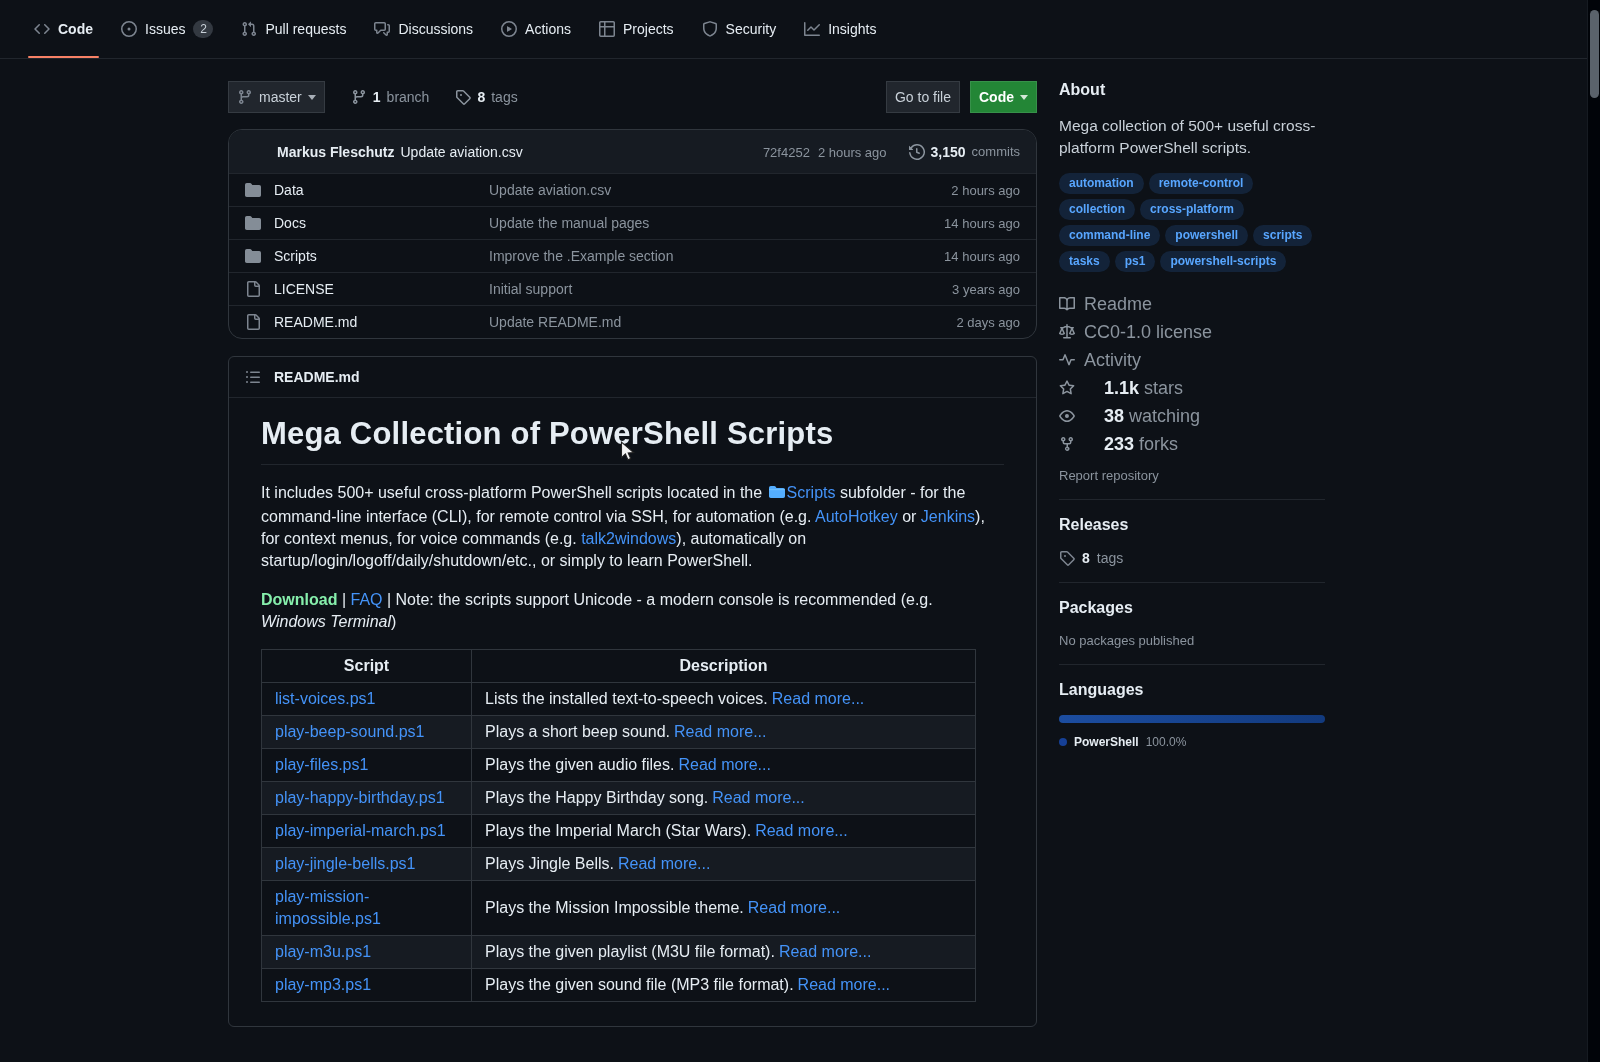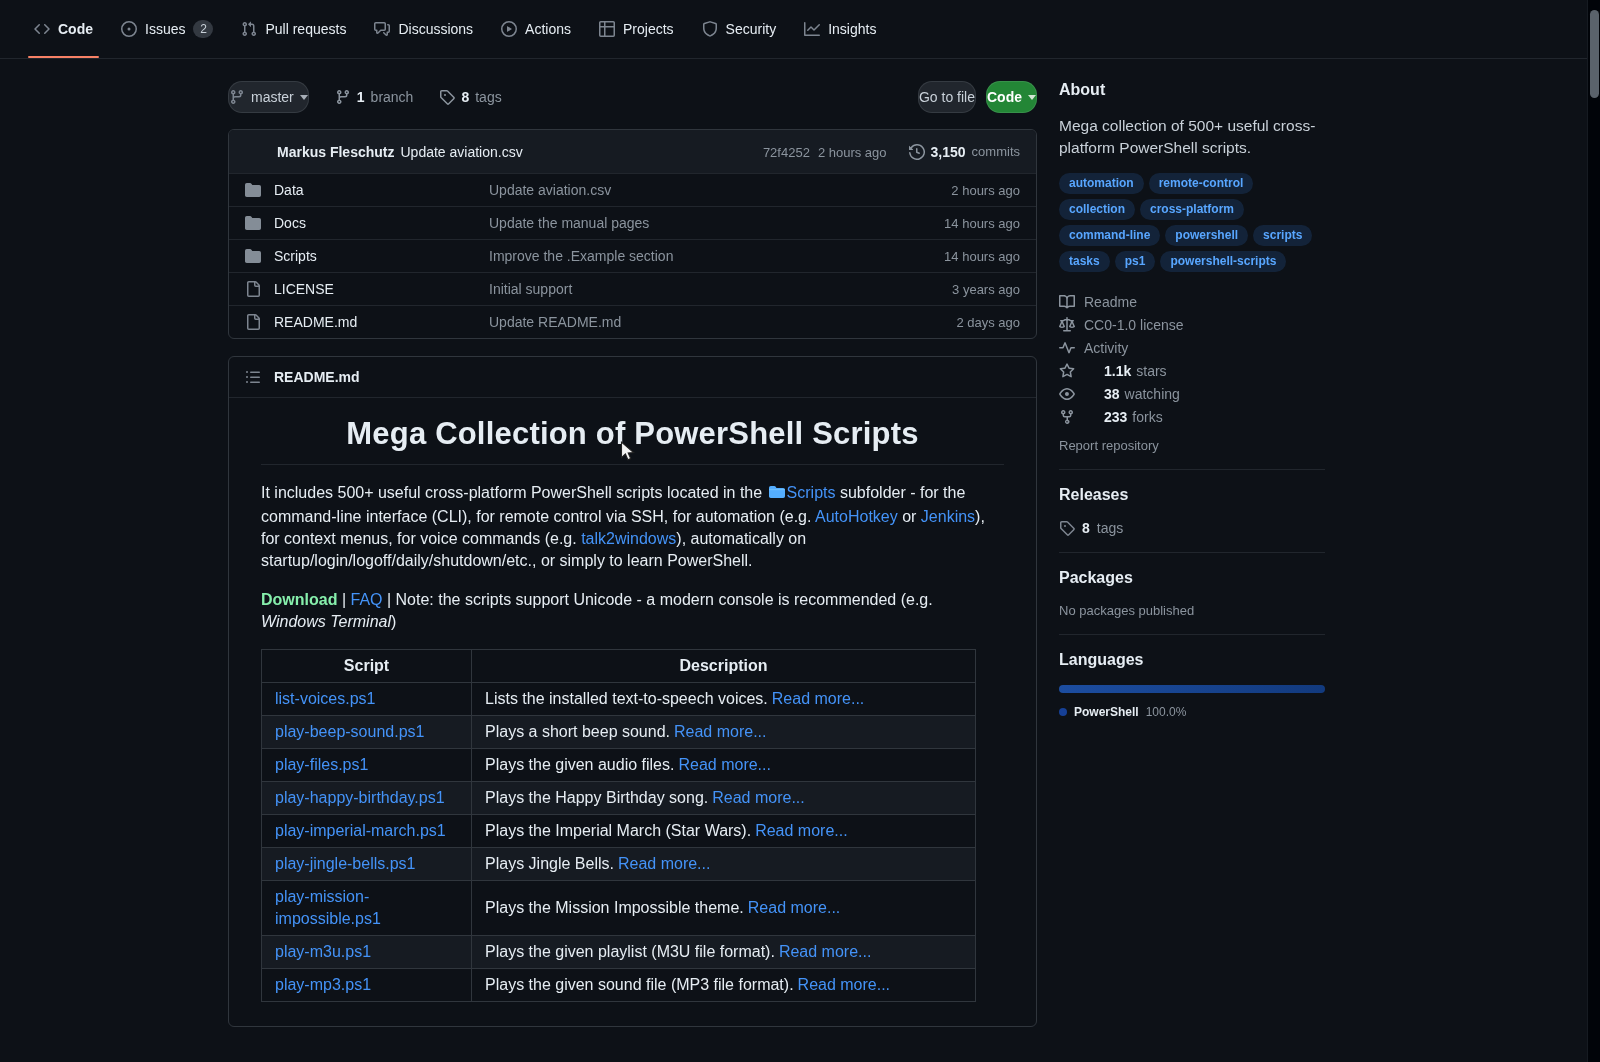--- a/index.html
+++ b/index.html
@@ -61,38 +61,38 @@
   .main-col { width:809px; flex:none; }
   .side-col { width:266px; flex:none; margin-left:22px; }
 
   
   .branch-bar { display:flex; align-items:center; margin-bottom:16px; }
   .btn {
     height:32px;
     display:inline-flex;
     align-items:center;
     gap:6px;
-    padding:0 0;
-    border-radius:14px;
+    padding:0 8px;
+    border-radius:0;
     font-size:14px;
     font-weight:500;
     background:#21262d;
     border:1px solid rgba(240,246,252,.1);
     color:#c9d1d9;
     cursor:pointer;
   }
   .btn .octicon { color:#7d8590; }
   .btn-primary { background:#238636; border-color:rgba(240,246,252,.1); color:#fff; font-weight:600; }
   .caret { width:0; height:0; border-left:4px solid transparent; border-right:4px solid transparent; border-top:5px solid currentColor; opacity:.8; }
   .branch-stats { display:flex; align-items:center; gap:6px; margin-left:26px; color:#8b949e; cursor:pointer; }
   .branch-stats .num { color:#e6edf3; font-weight:700; }
   .branch-bar-right { margin-left:auto; display:flex; gap:10px; }
 
   
-  .file-box { border:1px solid #30363d; border-radius:6px; overflow:hidden; }
+  .file-box { border:1px solid #30363d; border-radius:14px; overflow:hidden; }
   .commit-head {
     background:#161b22;
     height:43px;
     display:flex;
     align-items:center;
     padding:0 16px 0 48px;
     font-size:14px;
   }
   .commit-author { font-weight:700; cursor:pointer; }
   .commit-msg { margin-left:6px; color:#e6edf3; cursor:pointer; }
@@ -126,21 +126,20 @@
   }
   .readme-head .octicon { color:#7d8590; cursor:pointer; }
   .readme-filename { font-size:14px; font-weight:600; }
   .readme-body { padding:18px 32px 24px; }
   .md-h1 {
     font-size:31px;
     font-weight:700;
     letter-spacing:.2px;
     padding-bottom:12px;
     border-bottom:1px solid #21262d;
-    text-align:center;
   }
   .md-p { margin-top:17px; font-size:16px; line-height:22px; max-width:724px; }
   .seg-link { color:#4493f8; }
   .seg-link-bold { color:#86efac; font-weight:700; }
   .seg-bold { font-weight:400; }
   .seg-italic { font-style:italic; }
   .emoji-inline { display:inline-block; vertical-align:-2px; margin:0 2px 0 2px; }
   .md-h2 {
     margin-top:26px;
     font-size:24px;
@@ -181,21 +180,21 @@
     padding:0 10px;
     border-radius:2em;
     cursor:pointer;
   }
   .meta-list { list-style:none; }
   .meta-item {
     display:flex;
     align-items:center;
     gap:9px;
     color:#8b949e;
-    font-size:14px;
+    font-size:18px;
     padding:3.5px 0;
     cursor:pointer;
   }
   .meta-item .octicon { color:#8b949e; }
   .meta-item .txt + .txt { margin-left:-4px; }
   .meta-strong { color:#e6edf3; font-weight:700;margin-left:20px; }
   .report-link { color:#8b949e; font-size:13px; margin-top:10px; display:inline-block; cursor:pointer; }
 
   .release-line { display:flex; align-items:center; gap:7px; font-size:14px; color:#8b949e; cursor:pointer; }
   .release-line .octicon { color:#7d8590; }

